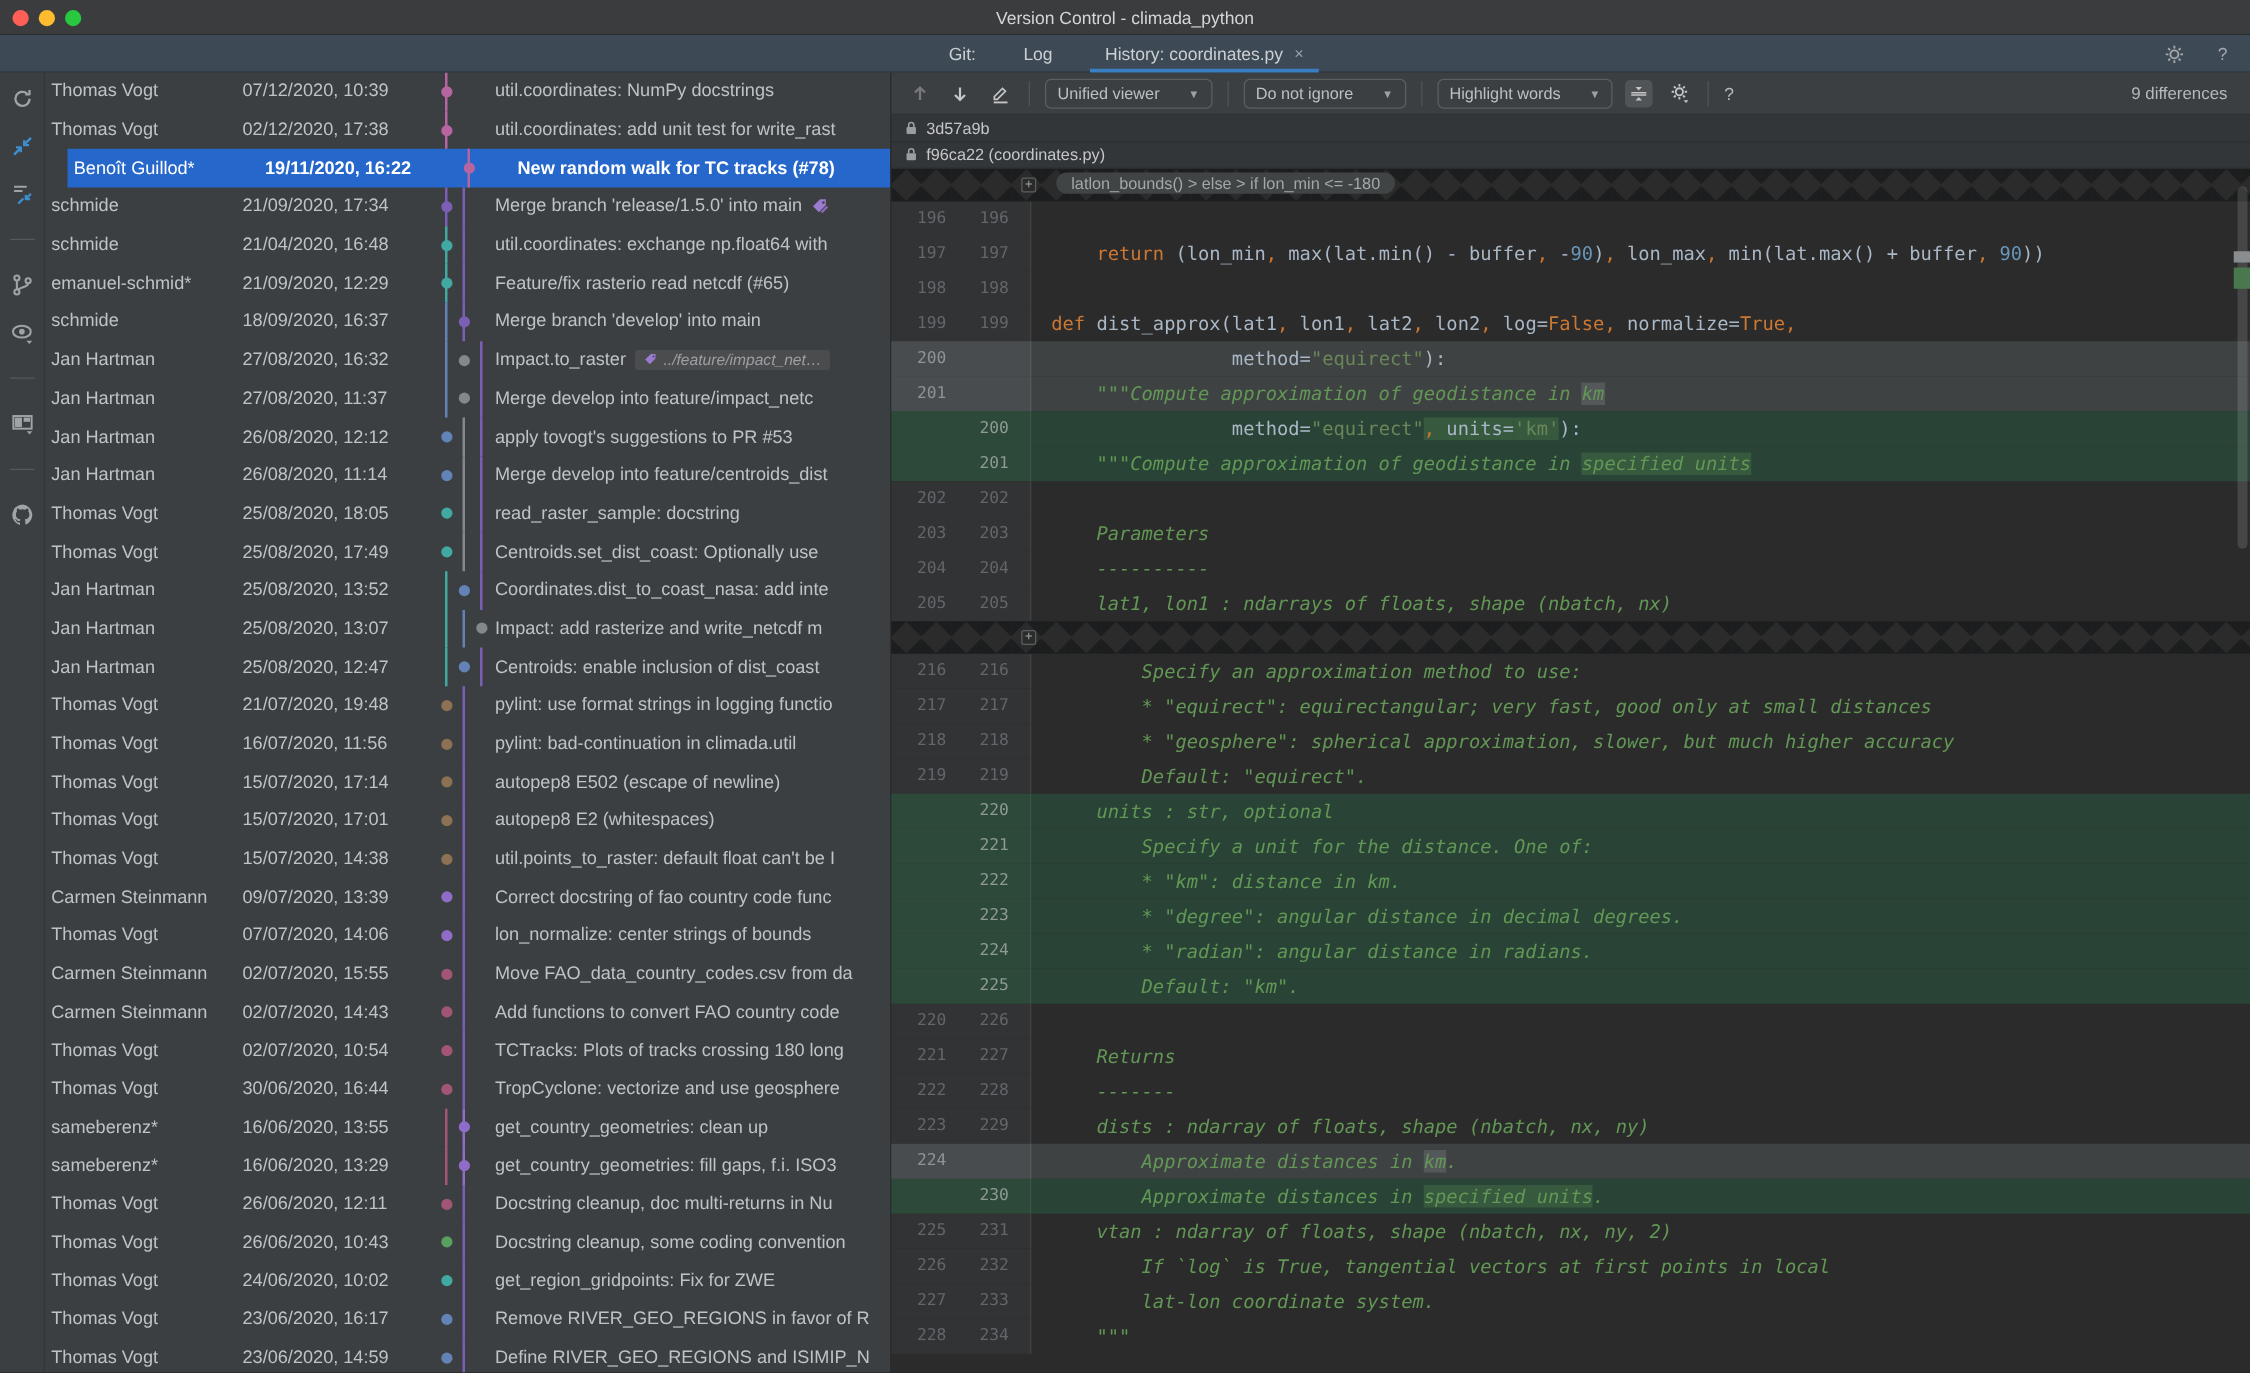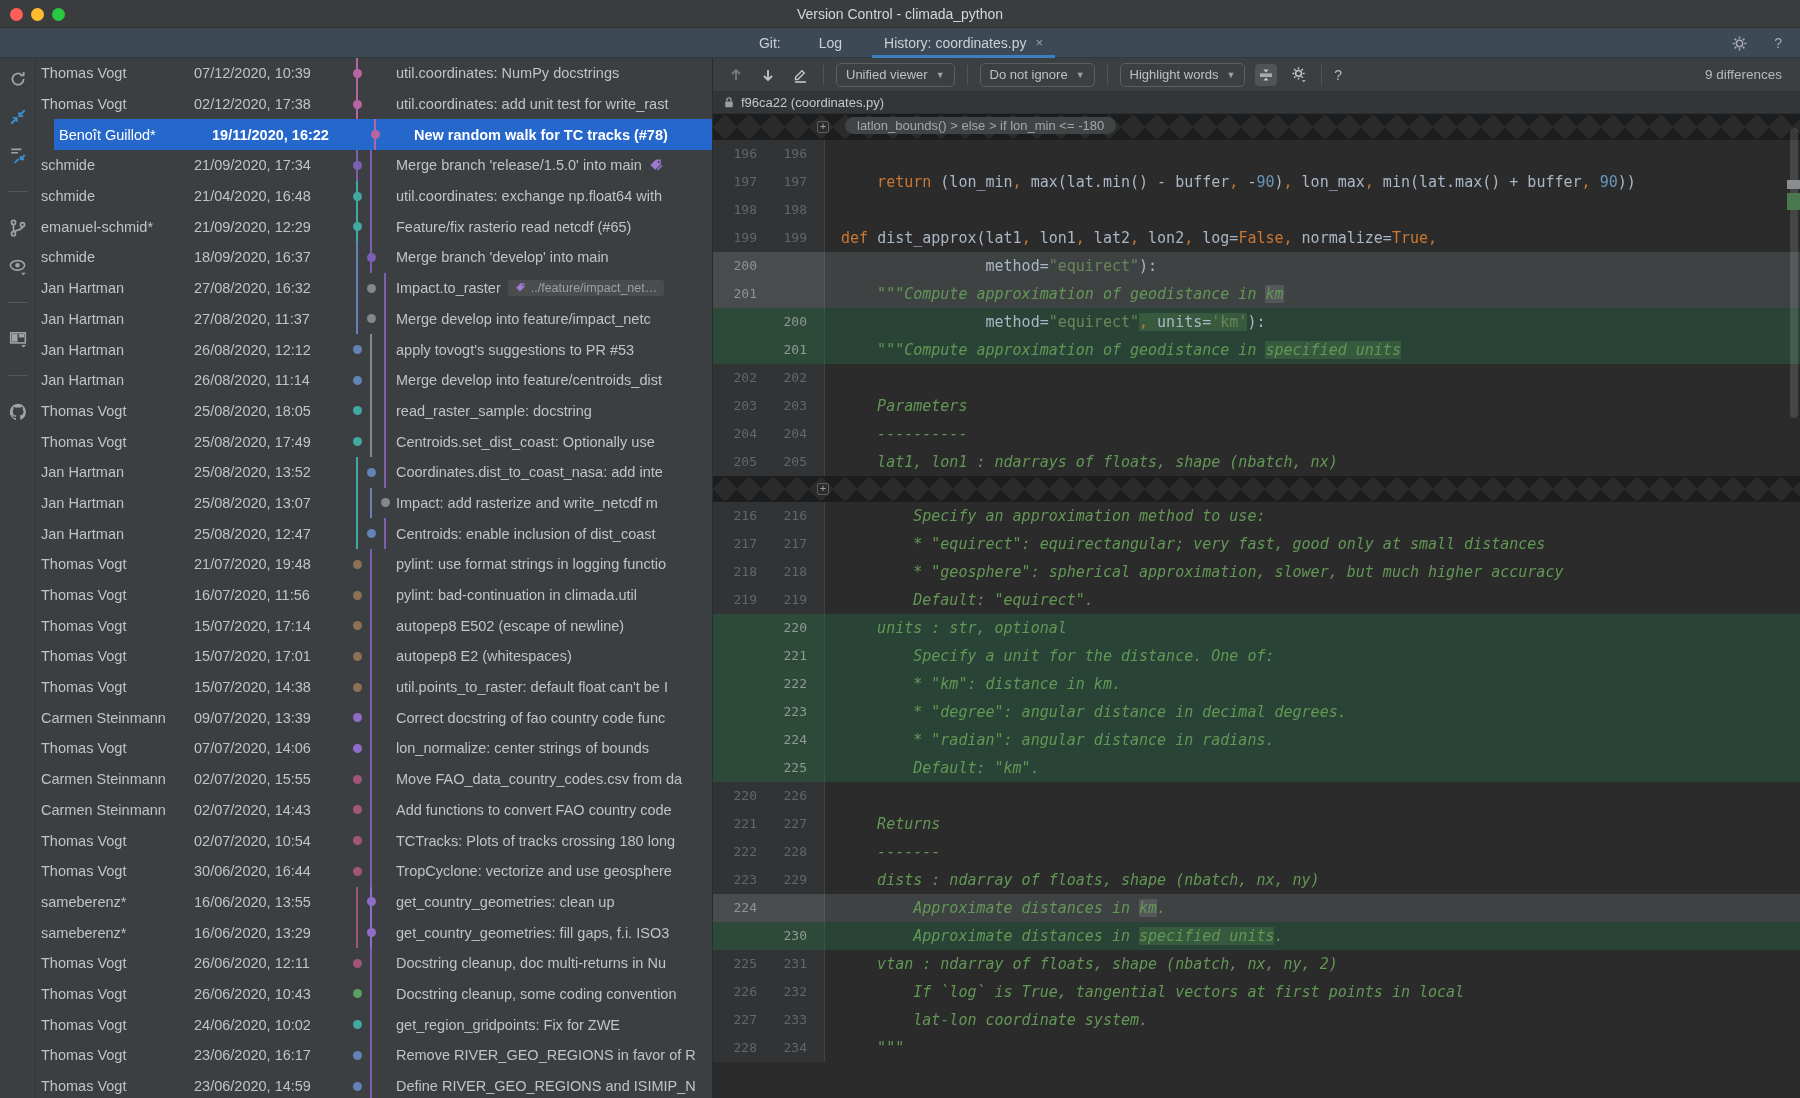--- a/index.html
+++ b/index.html
@@ -40,31 +40,31 @@
                 color:#c0c3c6; white-space:nowrap; }
   .commit-row.selected { background:#2667cb; color:#ffffff;margin-left:18px; }
   .c-author { width:158px; padding-left:5px; overflow:hidden; flex:none; }
   .c-date   { width:148px; overflow:hidden; flex:none; }
   .commit-row.selected .c-date, .commit-row.selected .c-msg { font-weight:bold; }
   .c-graph  { width:54px; height:100%; position:relative; flex:none; }
   .gline { position:absolute; top:0; bottom:0; width:2px; }
   .gdot  { position:absolute; top:50%; margin-top:-4.5px; width:9px; height:9px; border-radius:50%; }
   .c-msg { flex:1; overflow:hidden; display:flex; align-items:center; gap:7px; }
   .tagpill { display:inline-flex; align-items:center; gap:4px; background:#4a4c4e;
-             border-radius:3px; padding:1px 7px; font-size:12.5px; color:#9ba0a5; flex:none; }
+             border-radius:3px; padding:1px 7px; font-size:12.5px; color:#9ba0a5; flex:none;font-style:italic; }
 
   
   #diff { flex:1; background:#2b2b2b; display:flex; flex-direction:column; border-left:1px solid #2a2c2d; overflow:hidden; }
   #diff-toolbar { height:34px; background:#3c3f41; border-bottom:1px solid #2f3132;
                   display:flex; align-items:center; padding:0 12px; gap:10px; flex:none; }
   .tb-icon { width:22px; height:22px; display:flex; align-items:center; justify-content:center; }
   .tb-icon.active { background:#505456; border-radius:4px; }
   .tb-sep { width:1px; height:20px; background:#515456; margin:0 2px; }
   .dropdown { border:1px solid #5c5f61; border-radius:5px; height:24px; padding:0 9px;
-              display:flex; align-items:center; gap:8px; color:#bcc0c3; font-size:13px; }
+              display:flex; align-items:center; gap:23px; color:#bcc0c3; font-size:13px; }
   .dd-caret { font-size:9px; color:#9da1a5; }
   #tb-diffcount { margin-left:auto; color:#b6b9bc; font-size:13.5px; padding-right:6px; }
   #tb-help { color:#b6b9bc; font-size:14px; }
 
   .hash-row { height:21.5px; background:#333639; border-bottom:1px solid #2c2e30;
               display:flex; align-items:center; padding-left:10px; gap:6px;
               color:#c5c7c9; font-size:13px; flex:none; }
 
   
   #codewrap { position:relative; flex:1; overflow:hidden;
@@ -658,20 +658,27 @@
         <span class="tb-sep"></span>
         <span id="tb-help">?</span>
         <span id="tb-diffcount">9 differences</span>
       </div>
 
       <div class="hash-row">
         <svg width="12" height="13" viewBox="0 0 14 15">
             <rect x="2.6" y="6.4" width="8.8" height="6.6" rx="1" fill="#9b9ea1"></rect>
             <path d="M4.6 6.4V4.6a2.4 2.4 0 0 1 4.8 0v1.8" fill="none" stroke="#9b9ea1" stroke-width="1.5"></path>
           </svg>
+        <span>3d57a9b</span>
+      </div>
+      <div class="hash-row">
+        <svg width="12" height="13" viewBox="0 0 14 15">
+            <rect x="2.6" y="6.4" width="8.8" height="6.6" rx="1" fill="#9b9ea1"></rect>
+            <path d="M4.6 6.4V4.6a2.4 2.4 0 0 1 4.8 0v1.8" fill="none" stroke="#9b9ea1" stroke-width="1.5"></path>
+          </svg>
         <span>f96ca22 (coordinates.py)</span>
       </div>
 
       <div id="codewrap">
           <div class="zigrow">
             <span class="expander">+</span>
             <span class="crumb">latlon_bounds() &gt; else &gt; if lon_min &lt;= -180</span>
           </div>
           <div class="code-line ctx">
             <span class="nums">

